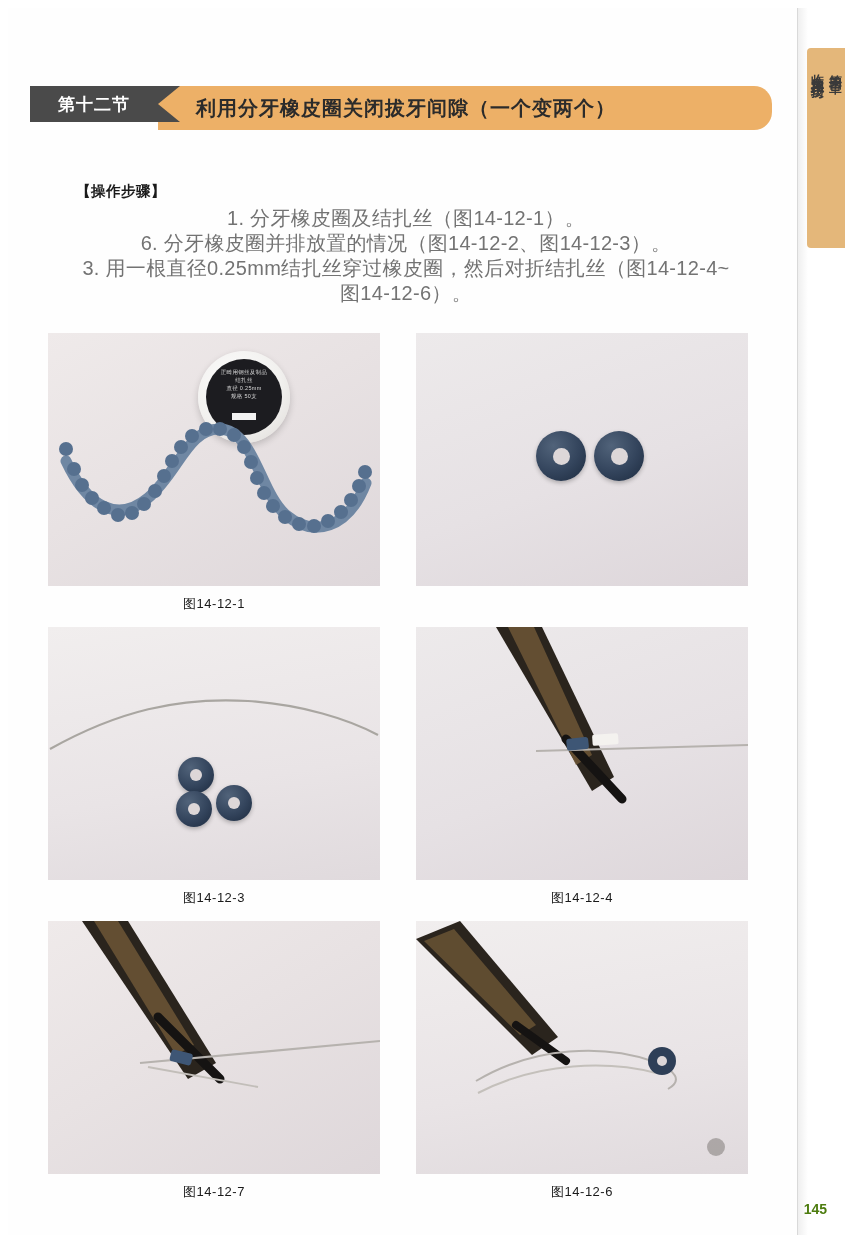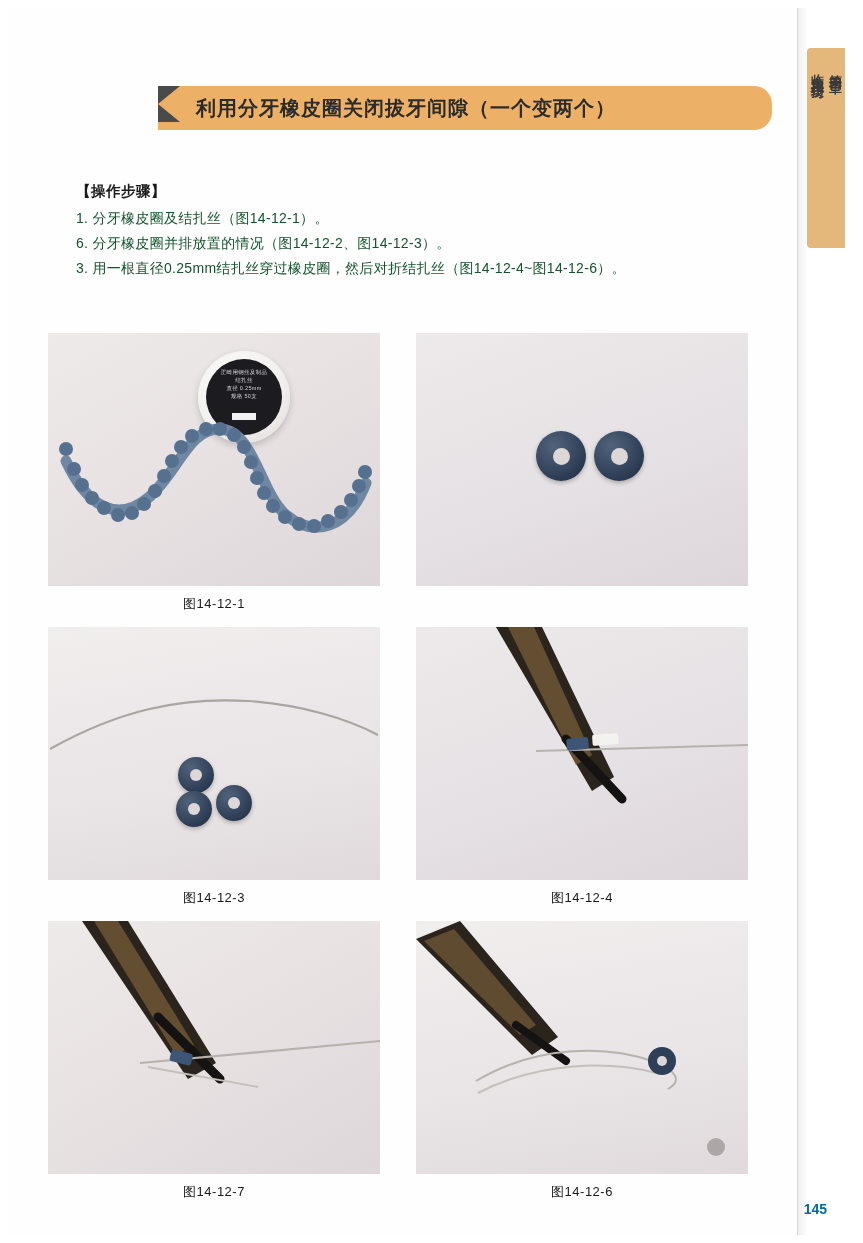--- a/index.html
+++ b/index.html
@@ -123,24 +123,25 @@
     width: 660px;
   }
   .steps-title {
     font-size: 14.5px;
     font-weight: bold;
     color: #1a1a1a;
     margin-bottom: 5px;
     letter-spacing: 0.5px;
   }
   .step-line {
-    font-size: 14px;
-    color: #14532d;
+    font-size: 20px;
+    color: #737373;
     line-height: 25px;
     letter-spacing: 0.3px;
+    text-align: center;
   }
   
   .fig-grid {
     position: absolute;
     left: 48px;
     top: 333px;
     width: 700px;
   }
   .fig-row {
     display: flex;
@@ -163,21 +164,21 @@
     color: #1a1a1a;
     padding: 9px 0 14px 0;
     letter-spacing: 0.5px;
   }
   .page-num {
     position: absolute;
     right: 36px;
     bottom: 26px;
     font-size: 14px;
     font-weight: bold;
-    color: #0369a1;
+    color: #4d7c0f;
   }
   
   .bg-grad-a { background: linear-gradient(150deg, #efeaea 0%, #e8e2e3 45%, #ded7da 100%); }
   .bg-grad-b { background: linear-gradient(160deg, #edeaeb 0%, #e6e1e4 55%, #ddd6da 100%); }
   .bg-grad-c { background: linear-gradient(170deg, #f1eeee 0%, #e9e4e6 60%, #e0dadd 100%); }
 
   .spool {
     position: absolute;
     left: 150px; top: 18px;
     width: 92px; height: 92px;
@@ -235,20 +236,21 @@
 
   <div class="chapter-tab">
     <span>第十四章</span>
     <span>临床实用小技巧</span>
   </div>
 
   <div class="section-header">
     <div class="sec-title-bar">
       <div class="sec-title">利用分牙橡皮圈关闭拔牙间隙（一个变两个）</div>
     </div>
+    <div class="sec-num">第十二节</div>
     <div class="sec-num-tail"></div>
   </div>
 
   <div class="steps">
     <div class="steps-title">【操作步骤】</div>
     <div class="step-line">1. 分牙橡皮圈及结扎丝（图14-12-1）。</div>
     <div class="step-line">6. 分牙橡皮圈并排放置的情况（图14-12-2、图14-12-3）。</div>
     <div class="step-line">3. 用一根直径0.25mm结扎丝穿过橡皮圈，然后对折结扎丝（图14-12-4~图14-12-6）。</div>
   </div>
 

